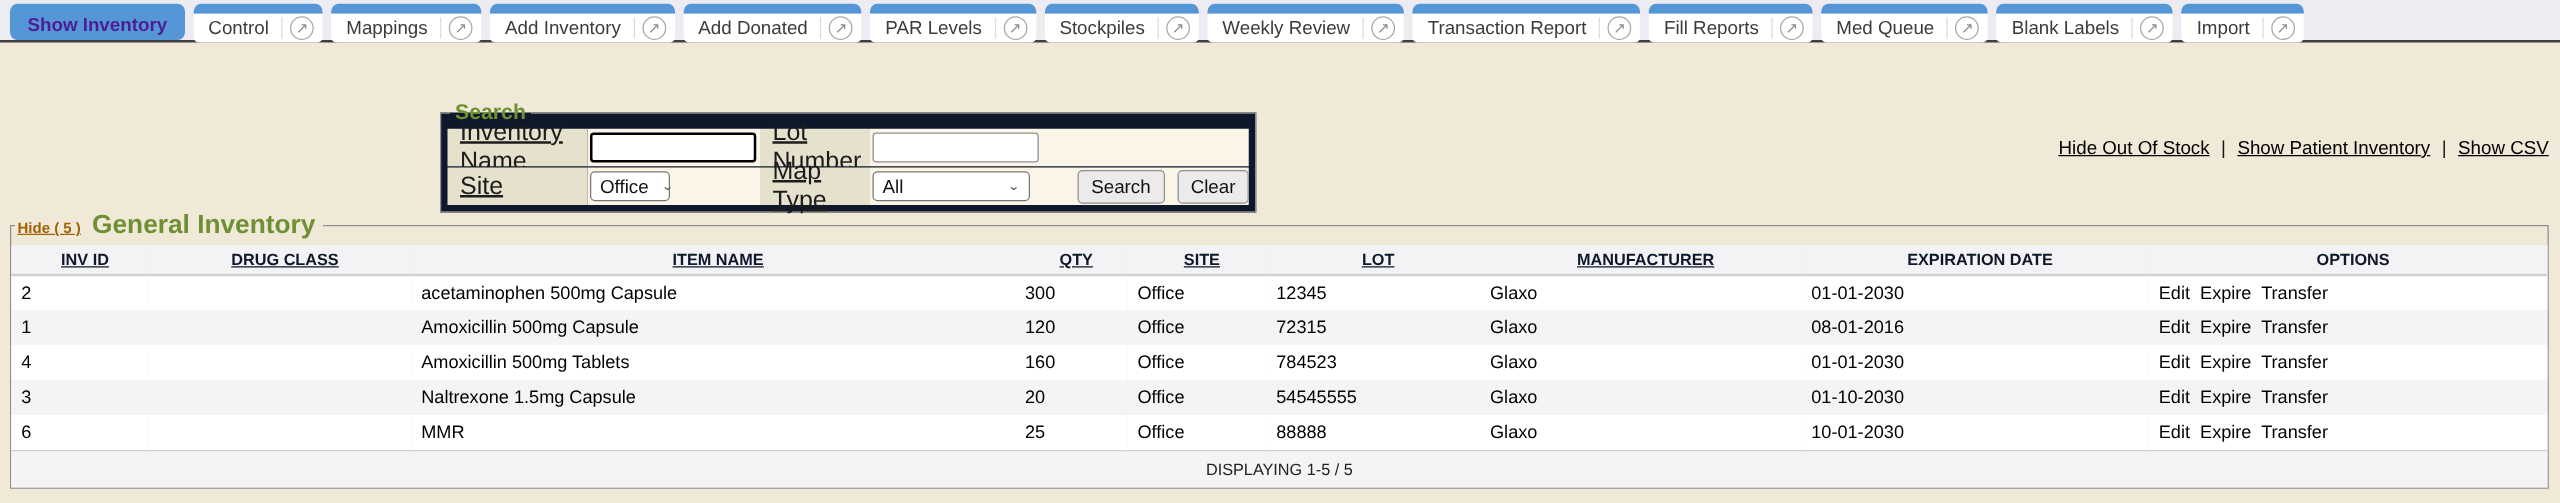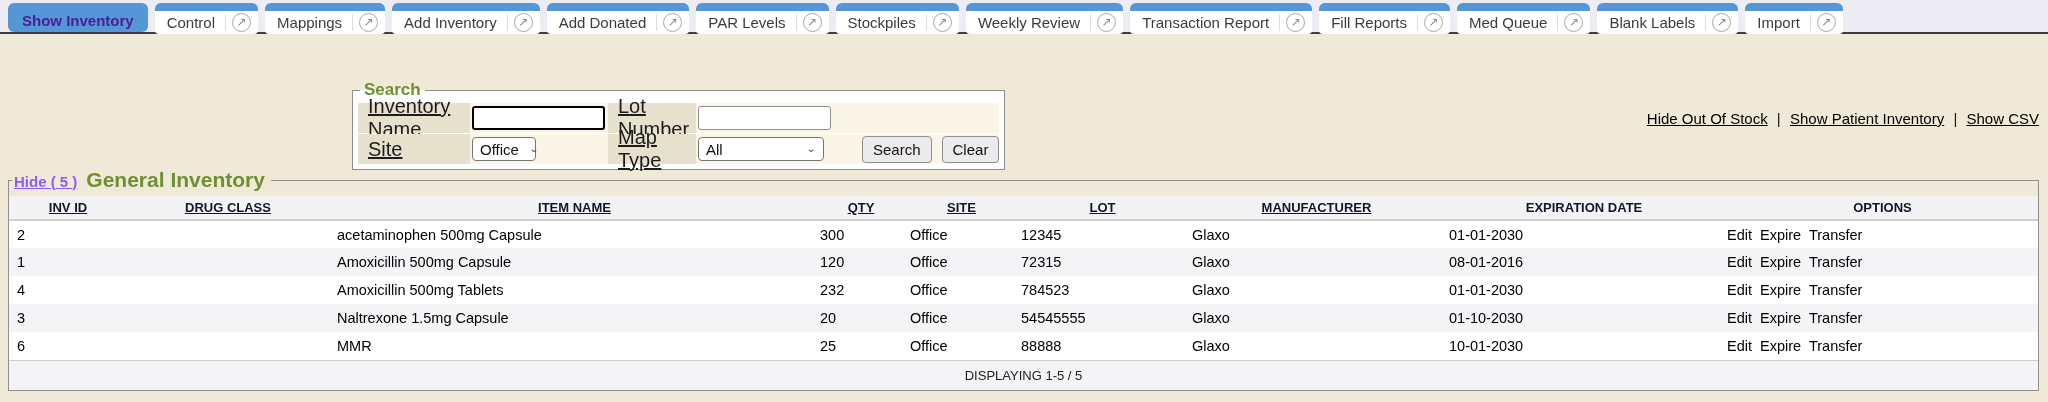--- a/index.html
+++ b/index.html
@@ -29,21 +29,21 @@
     color:#8b8b8b; font-size:12px; line-height:16px; text-align:center;
     display:inline-block; margin-right:3px; flex:0 0 auto;
   }
   .tab.active { background:#5596d6; border-radius:6px; }
   .tab.active .tab-cap { background:transparent; height:6px; }
   .tab.active .tab-body { background:transparent; color:#4c1d95; font-weight:bold; padding:0 14px; border-radius:0 0 6px 6px; }
   
   fieldset { border:1px solid #8f8f8f; }
   .search-fs {
     position:absolute; left:352px; top:80px; width:614px;
-    background:#ffffff; padding:3px 5px 5px 5px;
+    background:#0f172a; padding:3px 5px 5px 5px;
   }
   .search-fs legend { font-size:17px; font-weight:bold; color:#6d9033; padding:0 4px; margin-left:2px; }
   .search-grid { display:grid; grid-template-columns:112px 138px 88px 1fr; grid-auto-rows:30px; row-gap:1px; }
   .s-label { background:#e6e1cd; display:flex; align-items:center; padding-left:10px; font-size:20px; color:#1c1c1c;text-decoration:underline; }
   .s-field { background:#faf5e6; display:flex; align-items:center; padding-left:2px; }
   .inp { height:24px; background:#fff; font-family:inherit; font-size:14px; }
   .inp-focus { width:133px; border:2px solid #000; border-radius:3px; }
   .inp-plain { width:133px; border:1px solid #8f8f8f; border-radius:3px; }
   .sel {
     background:#fff; border:1px solid #777; border-radius:4px; height:24px;
@@ -65,21 +65,21 @@
     font-size:15px; color:#141414; white-space:nowrap;
   }
   .quick-links a { color:#000000; text-decoration:underline; cursor:pointer; }
   .ql-sep { margin:0 5px; text-decoration:none; }
   
   .inv-fs {
     position:absolute; left:8px; top:168px; width:2031px;
     padding:4px 0 0 0; background:transparent;
   }
   .inv-fs legend { margin-left:3px; padding:0 6px 0 2px; display:flex; align-items:baseline; gap:9px; }
-  .hide-link { font-size:15px; font-weight:bold; color:#8b5cf6; text-decoration:underline; cursor:pointer; }
+  .hide-link { font-size:12px; font-weight:bold; color:#a16207; text-decoration:underline; cursor:pointer; }
   .inv-title { font-size:21px; font-weight:bold; color:#6d9033; }
   table { border-collapse:collapse; width:100%; table-layout:fixed; }
   thead tr { background:#f3f3f6; }
   th {
     text-align:center; font-size:13px; font-weight:bold; color:#0f172a;
     padding:4px 0 4px 8px; white-space:nowrap;
   }
   th.sortable span { text-decoration:underline; cursor:pointer; }
   thead tr { border-bottom:2px solid #cfcfcf; }
   td { font-size:14.5px; color:#000; padding:0 0 0 8px; height:28px; white-space:nowrap; }
@@ -298,21 +298,21 @@
         <td>
           <span class="opt-link">Edit</span>
           <span class="opt-link">Expire</span>
           <span class="opt-link">Transfer</span>
         </td>
       </tr>
       <tr>
         <td>4</td>
         <td></td>
         <td>Amoxicillin 500mg Tablets</td>
-        <td>232</td>
+        <td>160</td>
         <td>Office</td>
         <td>784523</td>
         <td>Glaxo</td>
         <td>01-01-2030</td>
         <td>
           <span class="opt-link">Edit</span>
           <span class="opt-link">Expire</span>
           <span class="opt-link">Transfer</span>
         </td>
       </tr>

